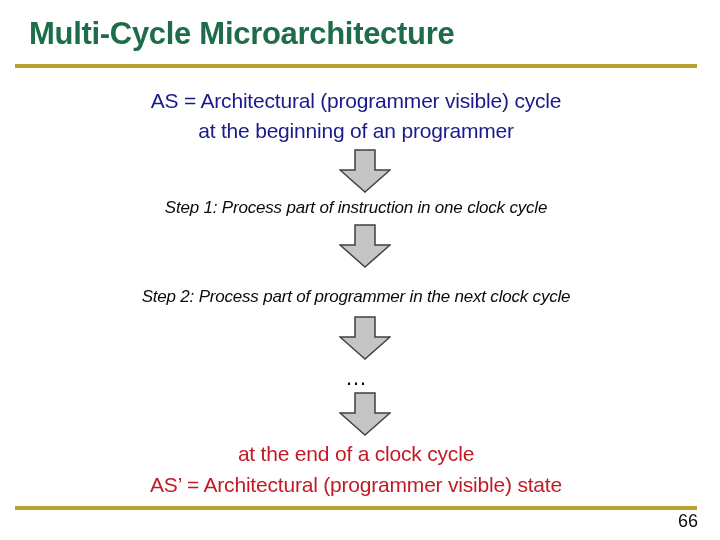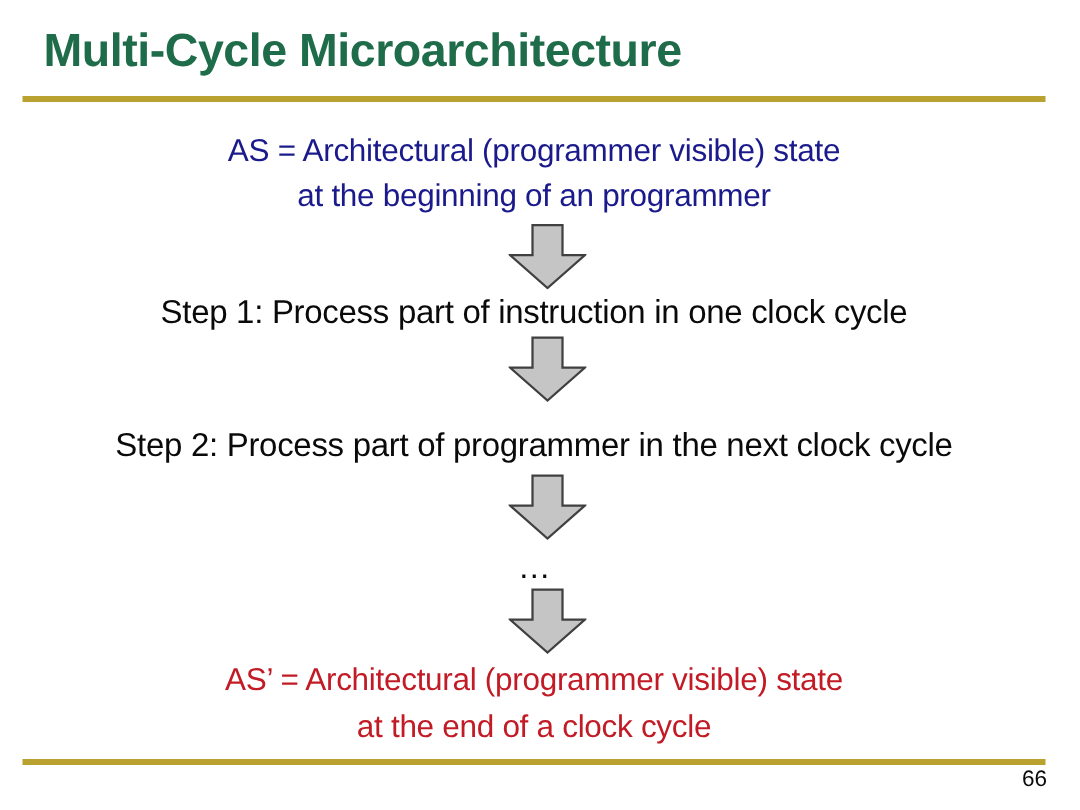--- a/index.html
+++ b/index.html
@@ -44,23 +44,24 @@
     letter-spacing: -0.2px;
     white-space: nowrap;
   }
   .as-block {
     top: 86px;
     font-size: 21px;
     line-height: 30px;
     color: var(--state-blue, #1A1A8C);
   }
   .step {
-    font-size: 22px;
+    font-size: 17px;
     line-height: 24px;
     color: var(--body-text, #000000);
+    font-style: italic;
   }
   .step-1 { top: 196px; }
   .step-2 { top: 285px; }
   .ellipsis {
     top: 366px;
     font-size: 22px;
     line-height: 24px;
     color: var(--body-text, #000000);
   }
   .asp-block {
@@ -82,34 +83,34 @@
     stroke-width: 1.5;
   }
   .arrow-1 { top: 149px; }
   .arrow-2 { top: 224px; }
   .arrow-3 { top: 316px; }
   .arrow-4 { top: 392px; }
   .page-number {
     position: absolute;
     top: 511px;
     right: 22px;
-    font-size: 15px;
+    font-size: 18px;
     color: var(--body-text, #000000);
   }
 </style>
 </head>
 <body>
 
 <div class="slide">
 
   <h1 class="title">Multi-Cycle Microarchitecture</h1>
   <div class="rule rule-top"></div>
 
   <div class="centered as-block">
-    <div>AS = Architectural (programmer visible) state</div>
+    <div>AS = Architectural (programmer visible) cycle</div>
     <div>at the beginning of an programmer</div>
   </div>
 
   <div class="arrow arrow-1">
     <svg viewBox="0 0 52 44" aria-hidden="true">
       <polygon points="16,1 36,1 36,21 51,21 26,43 1,21 16,21"></polygon>
     </svg>
   </div>
 
   <div class="centered step step-1">Step 1: Process part of instruction in one clock cycle</div>
@@ -130,20 +131,20 @@
 
   <div class="centered ellipsis">…</div>
 
   <div class="arrow arrow-4">
     <svg viewBox="0 0 52 44" aria-hidden="true">
       <polygon points="16,1 36,1 36,21 51,21 26,43 1,21 16,21"></polygon>
     </svg>
   </div>
 
   <div class="centered asp-block">
+    <div>at the end of a clock cycle</div>
     <div>AS’ = Architectural (programmer visible) state</div>
-    <div>at the end of a clock cycle</div>
   </div>
 
   <div class="rule rule-bottom"></div>
   <div class="page-number">66</div>
 
 </div>
 
 </body></html>

